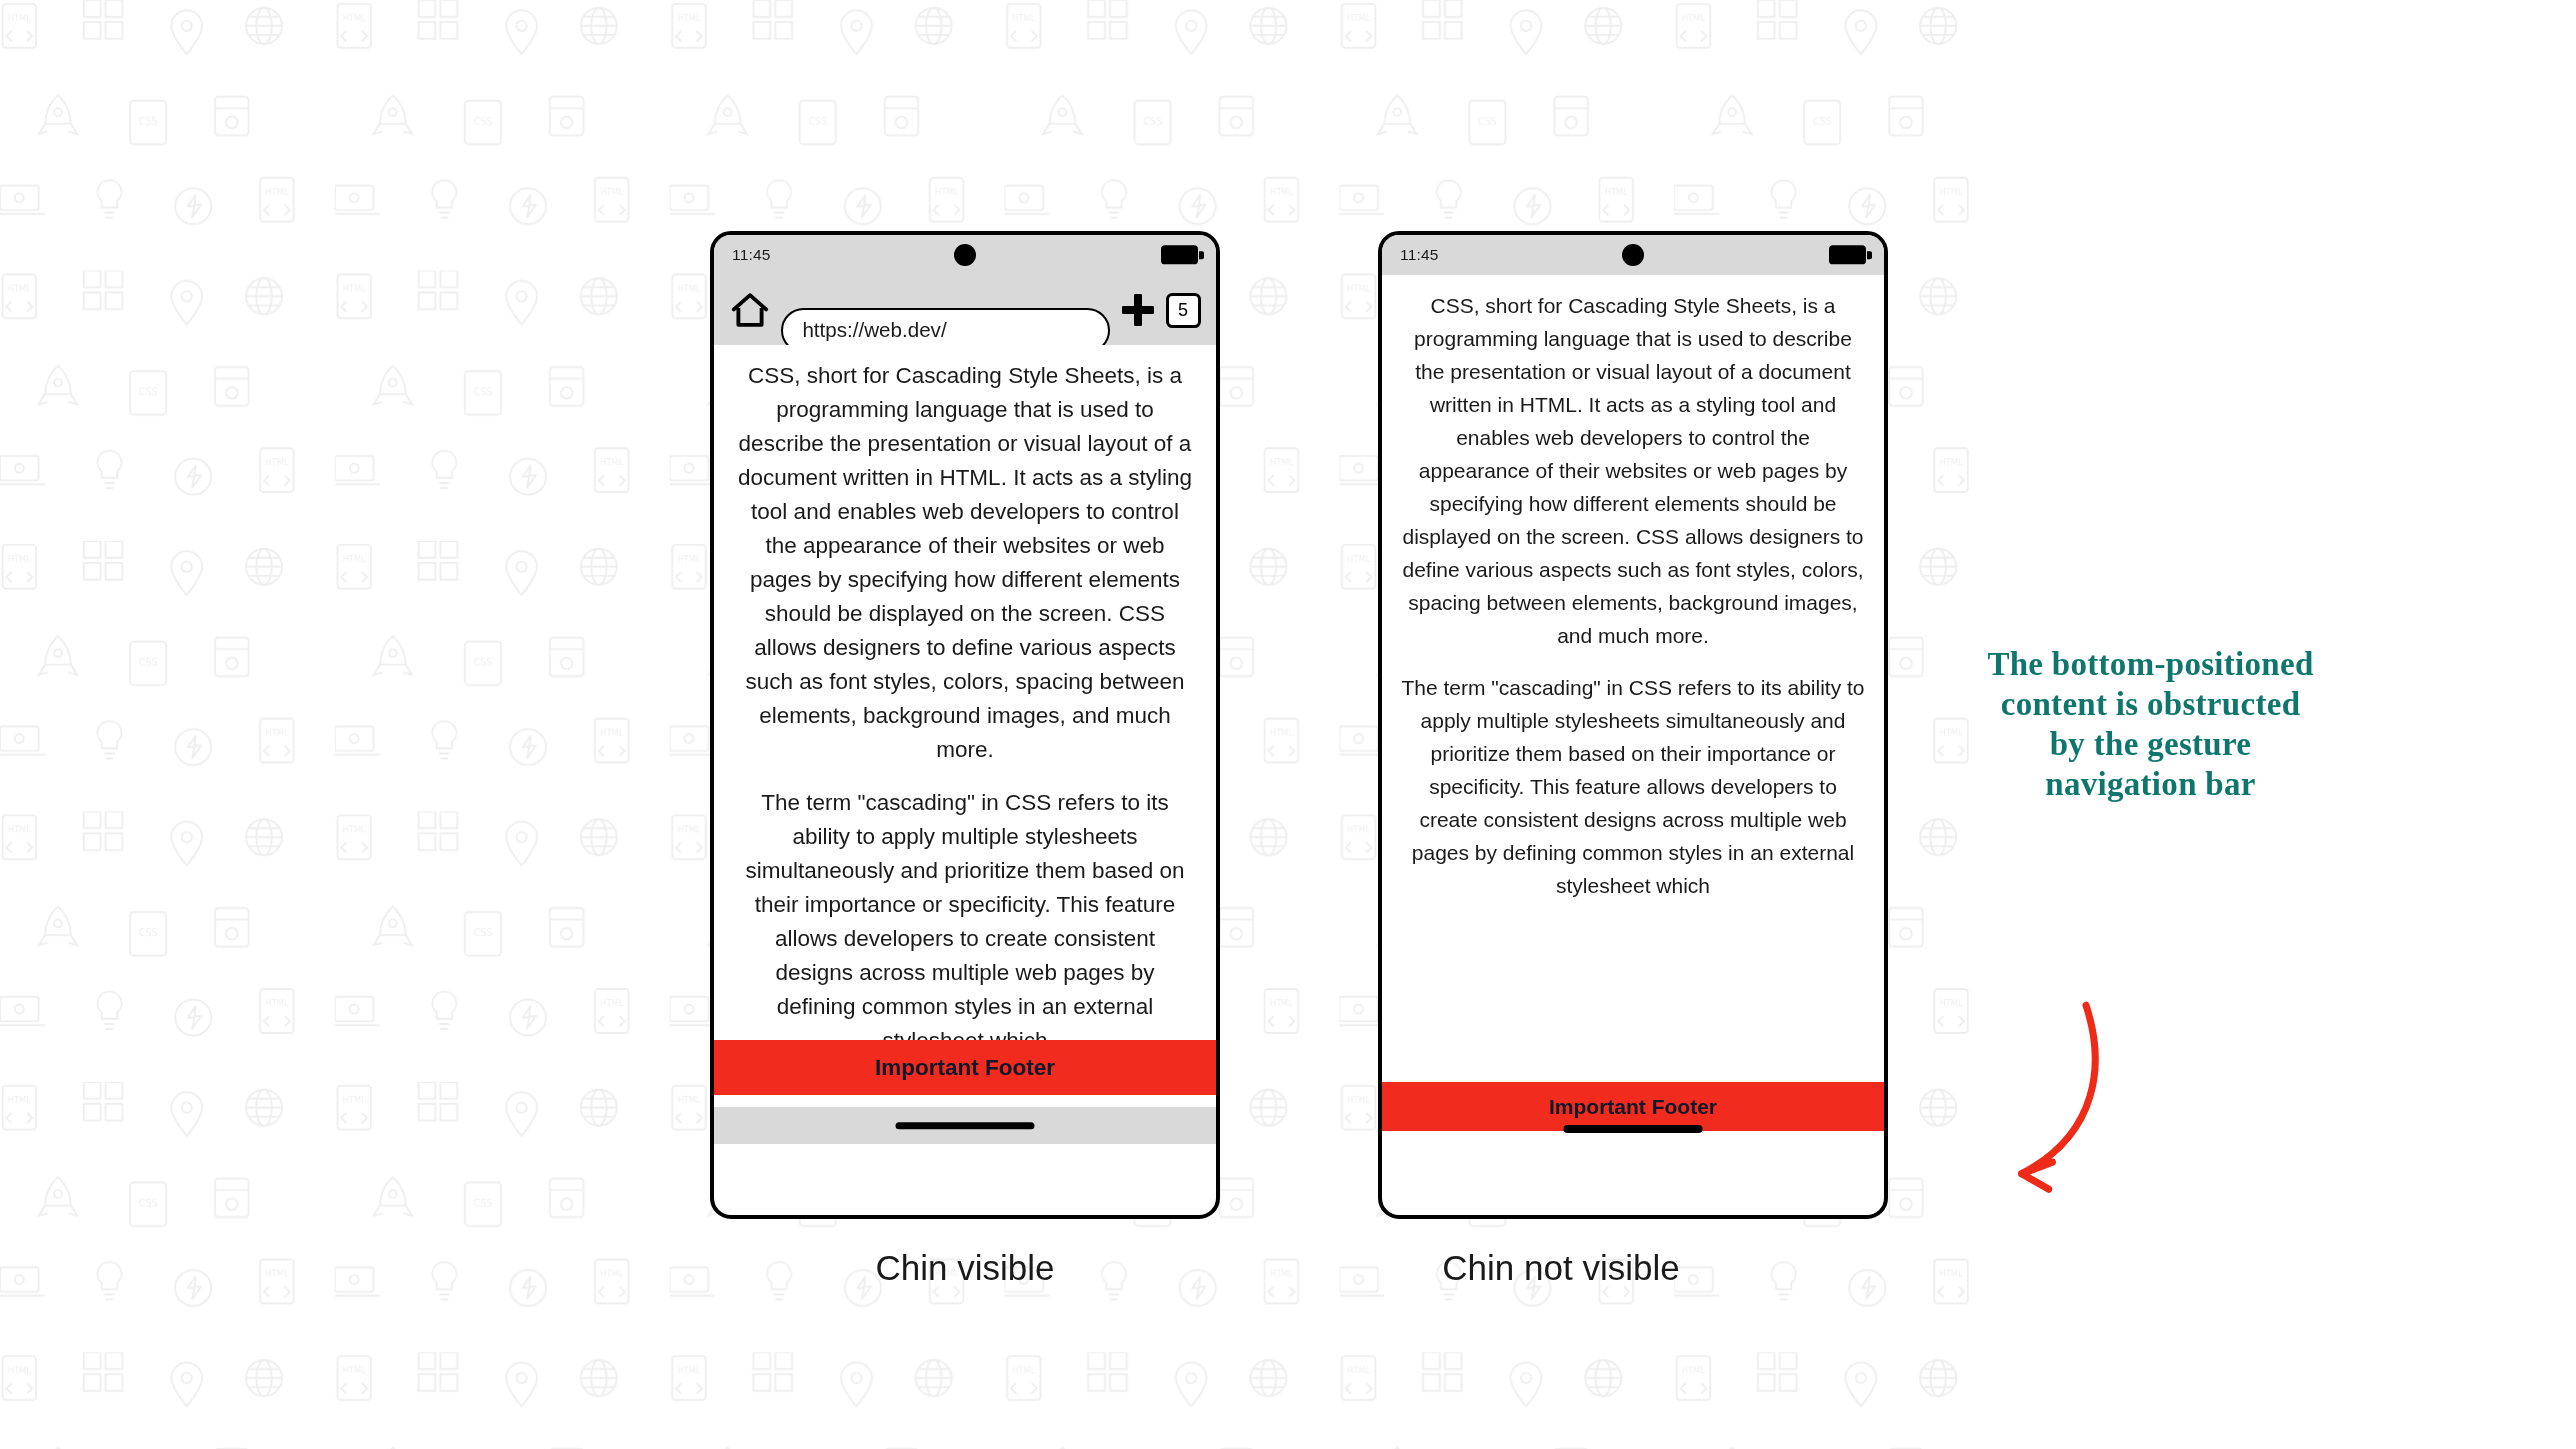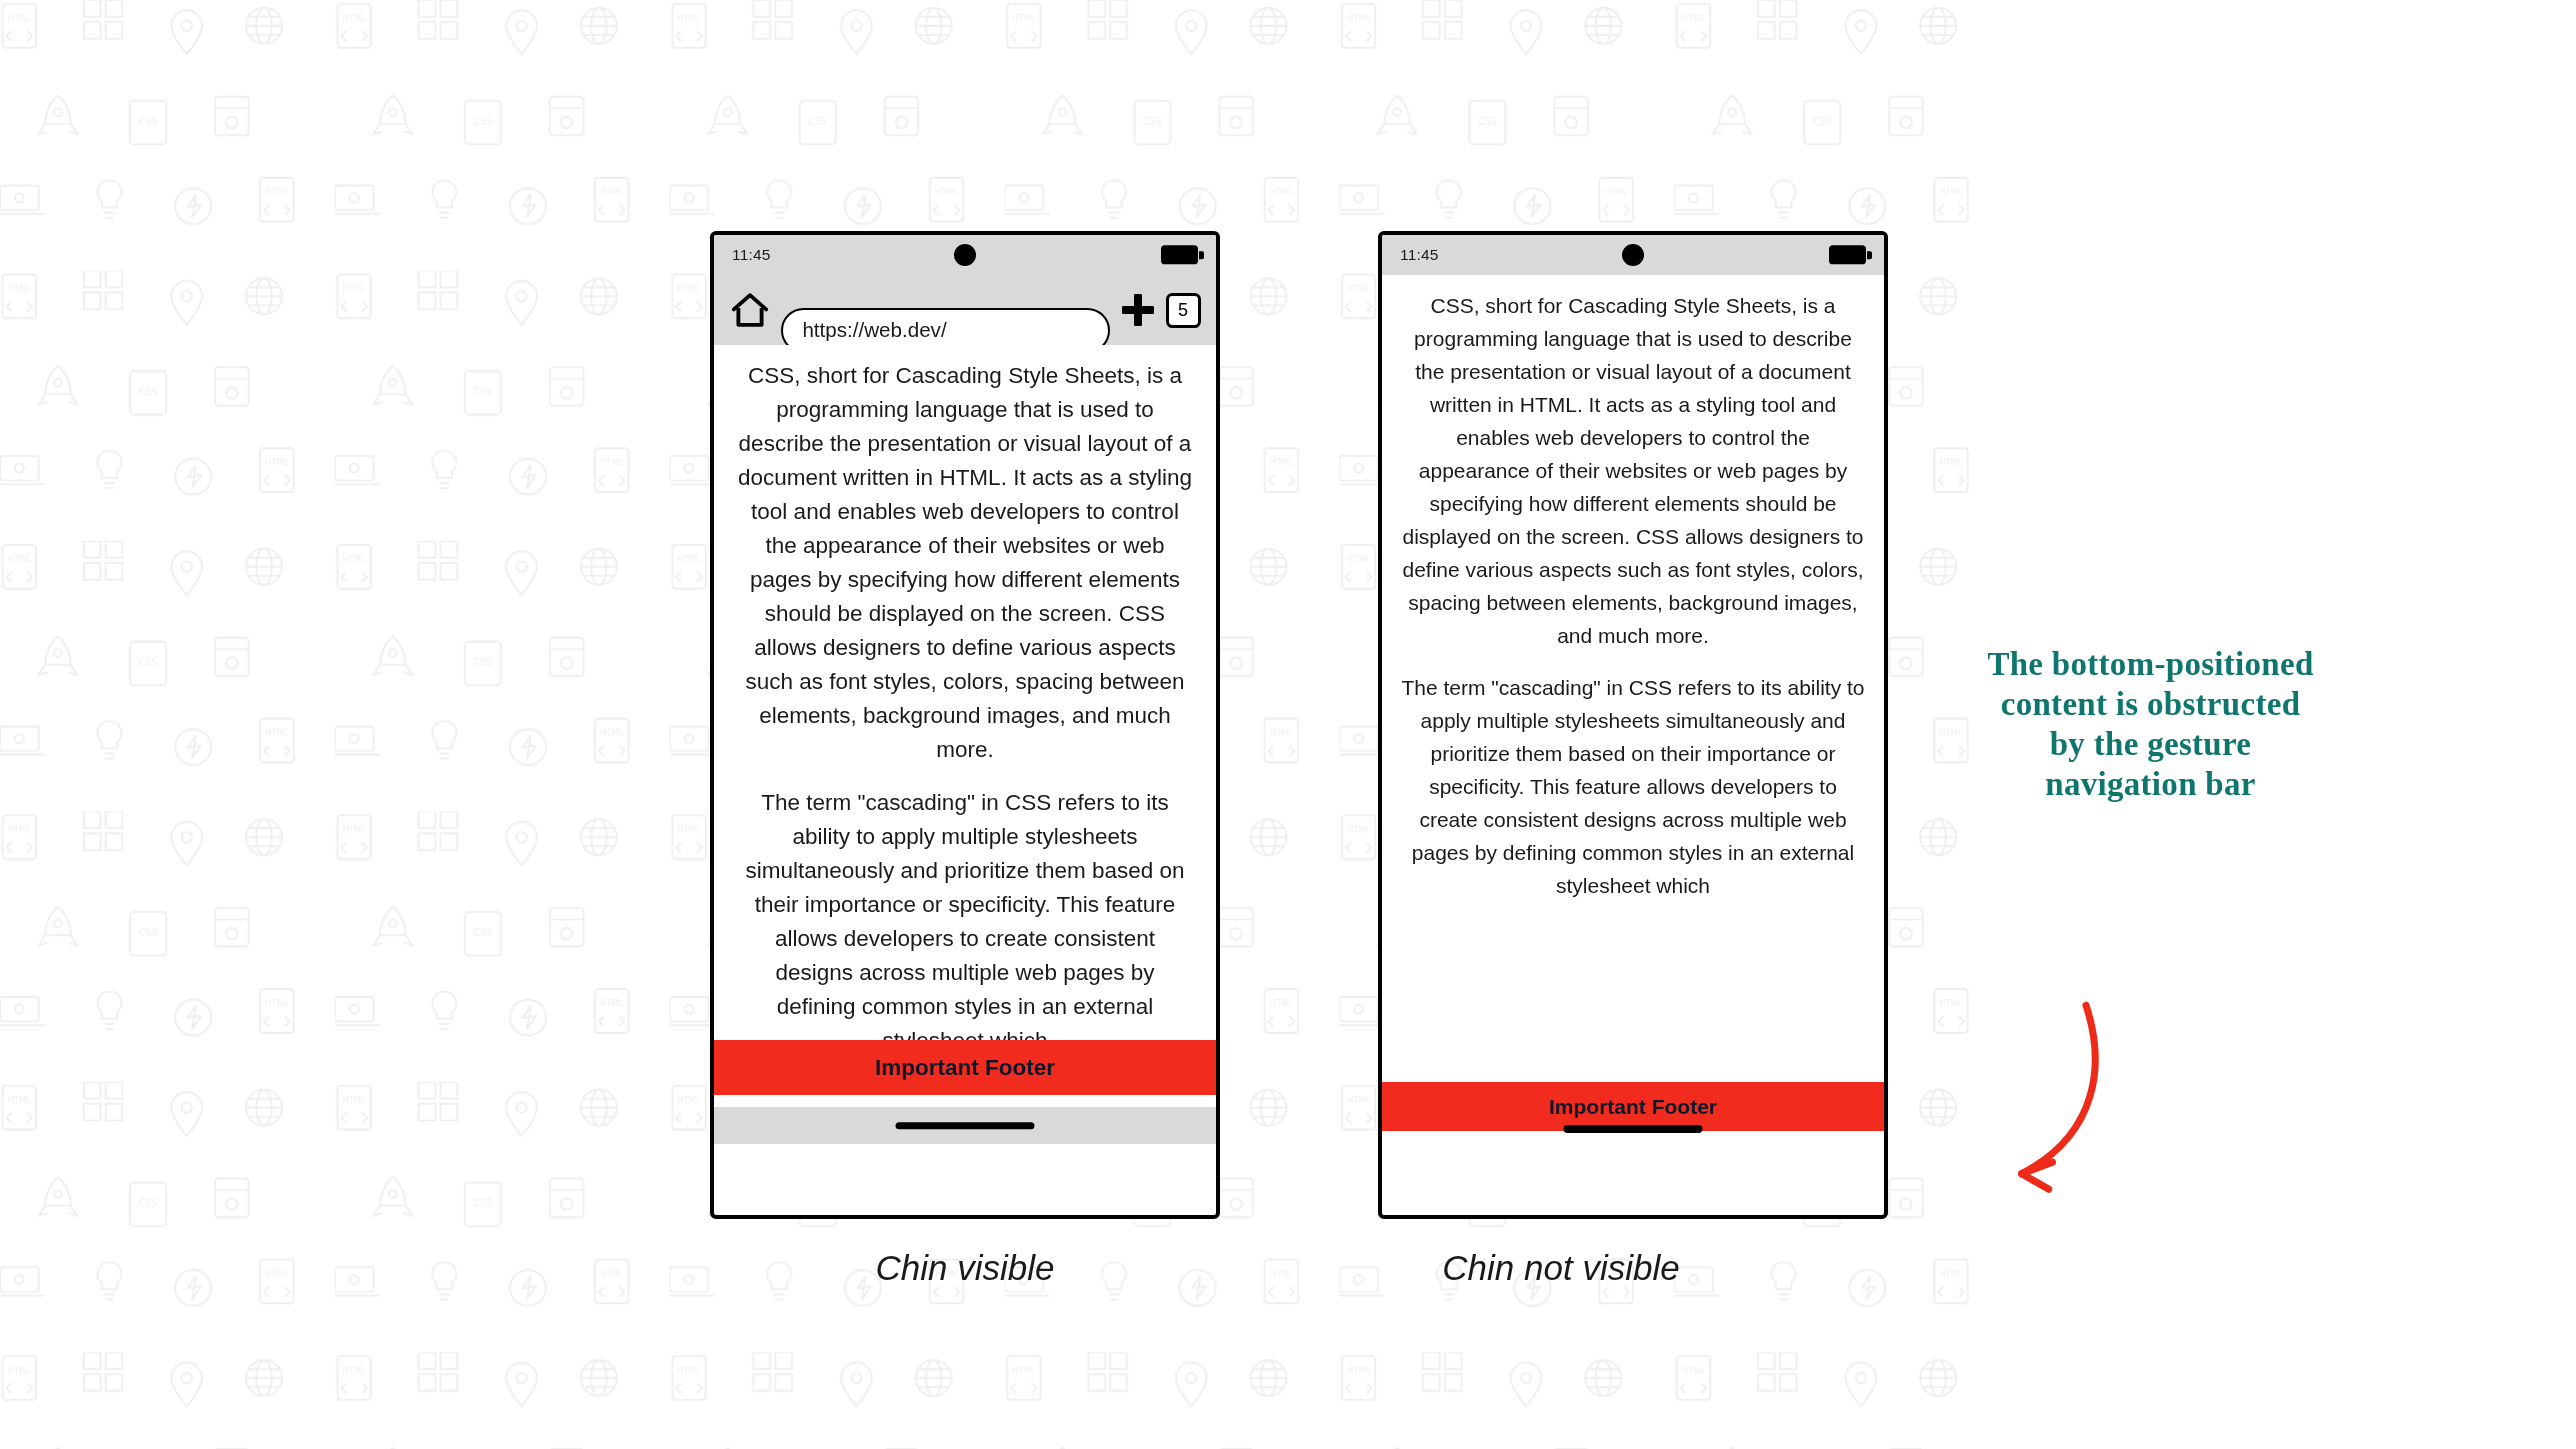--- a/index.html
+++ b/index.html
@@ -32,21 +32,21 @@
     left: 0; top: 0;
     width: 2576px;
     height: 1449px;
   }
 
   
   .phone {
     position: absolute;
     background: #ffffff;
     border: 4.5px solid #000000;
-    border-radius: 6px;
+    border-radius: 21px;
     box-sizing: border-box;
     overflow: hidden;
   }
   .phone-a { left: 710px; top: 231px; width: 510px; height: 988px; }
   .phone-b { left: 1378px; top: 231px; width: 510px; height: 988px; }
 
   .status-bar {
     position: relative;
     height: 40px;
     background: #d9d9d9;
@@ -210,21 +210,20 @@
     height: 7.7px;
     border-radius: 4.5px;
     background: #000000;
     z-index: 5;
   }
 
   
   .caption {
     position: absolute;
     font-size: 35px;
-    font-style: italic;
     color: #1a1a1a;
     text-align: center;
     width: 510px;
   }
   .caption-a { left: 710px; top: 1248px; }
   .caption-b { left: 1306px; top: 1248px; }
 
   
   .annotation {
     position: absolute;

